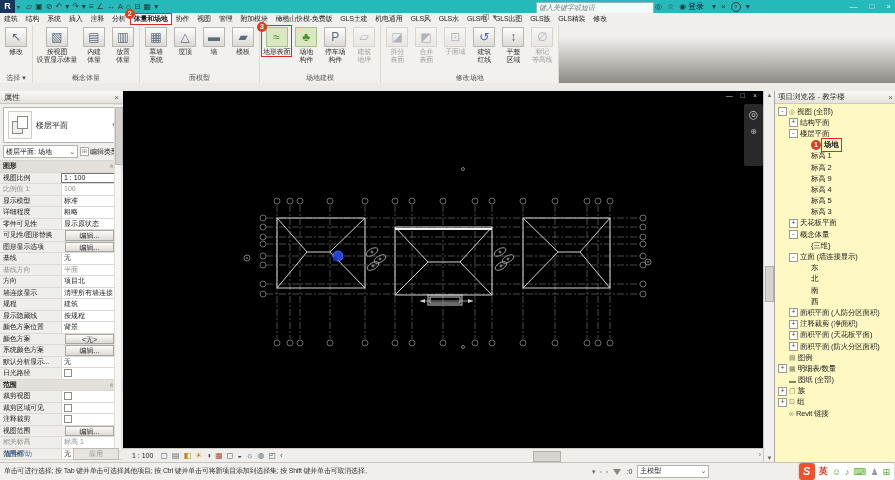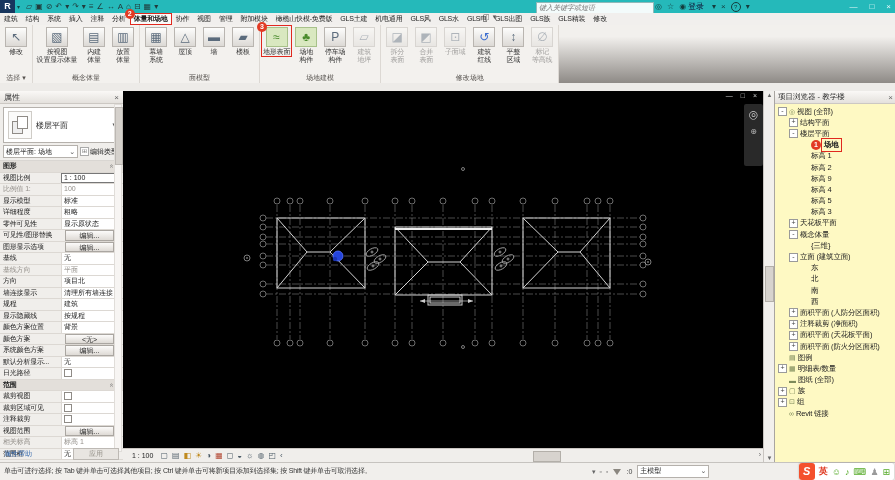--- a/index.html
+++ b/index.html
@@ -742,21 +742,21 @@
           <span class="tlab">概念体量</span>
         </div>
         <div class="trow l2">
           <span class="tog"></span>
 
           <span class="tlab">{三维}</span>
         </div>
         <div class="trow l1">
           <span class="tog">-</span>
 
-          <span class="tlab">立面 (建筑立面)</span>
+          <span class="tlab">立面 (墙连接显示)</span>
         </div>
         <div class="trow l2">
           <span class="tog"></span>
 
           <span class="tlab">东</span>
         </div>
         <div class="trow l2">
           <span class="tog"></span>
 
           <span class="tlab">北</span>

